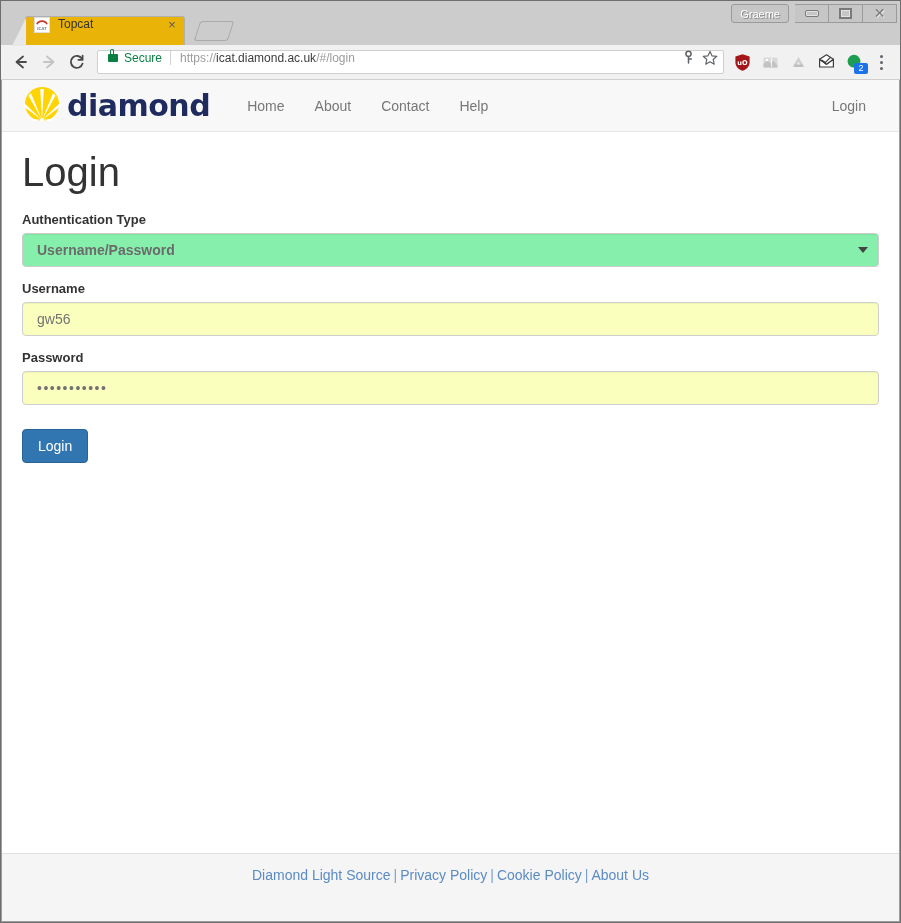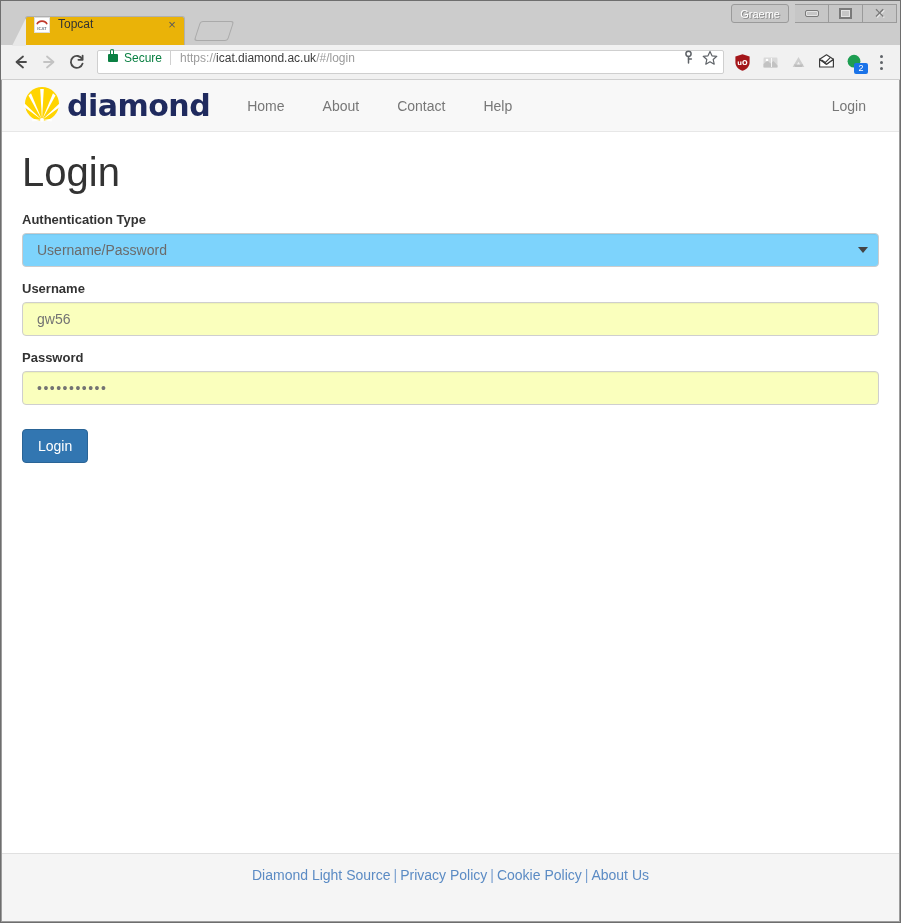--- a/index.html
+++ b/index.html
@@ -318,21 +318,21 @@
     color: #1f2a5e;
     font-weight: bold;
     letter-spacing: -0.5px;
     margin-left: 3px;
     font-family: "DejaVu Sans", sans-serif;
     line-height: 30px;
   }
   .nav-links {
     display: flex;
     align-items: flex-end;
-    gap: 8px;
+    gap: 0px;
     flex: 1 1 auto;
   }
   .nav-link {
     font-size: 14px;
     color: #777777;
     padding: 0 15px;
     line-height: 52px;
   }
   .nav-right {
     display: flex;
@@ -361,27 +361,28 @@
     color: #333333;
     margin-bottom: 6px;
     display: block;
   }
   .form-group { margin-bottom: 14px; }
   .select-ctl {
     width: 100%;
     height: 34px;
     border: 1px solid #cccccc;
     border-radius: 4px;
-    background: #7dd3fc;
+    background: #86efac;
     box-sizing: border-box;
     display: flex;
     align-items: center;
     padding: 0 10px 0 14px;
     position: relative;
     box-shadow: inset 0 1px 1px rgba(0,0,0,.06);
+    font-weight: bold;
   }
   .select-value {
     font-size: 14px;
     color: #6b6b6b;
     flex: 1 1 auto;
   }
   .select-arrow {
     width: 0; height: 0;
     border-left: 5px solid transparent;
     border-right: 5px solid transparent;

